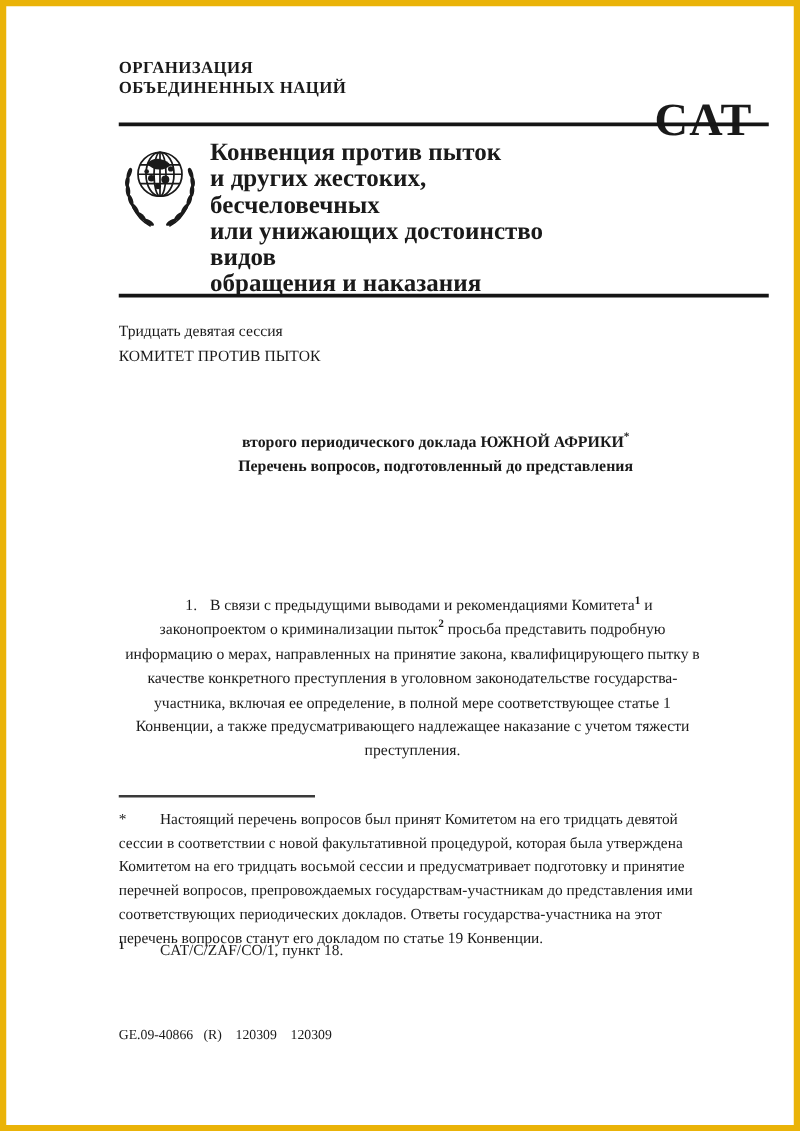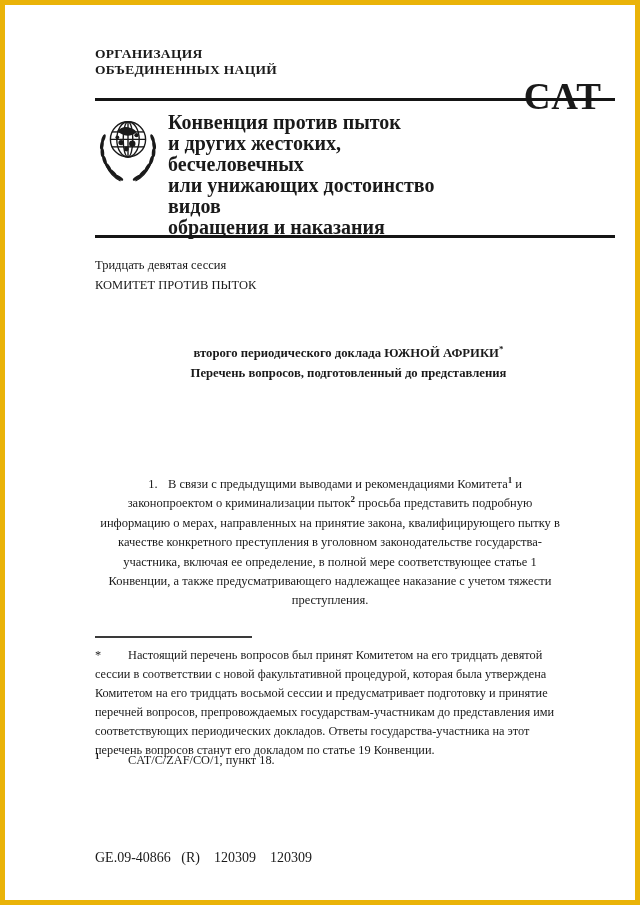--- a/index.html
+++ b/index.html
@@ -64,21 +64,21 @@
   .fn-rule { position:absolute; left:90px; top:631px; width:157px; height:2px; background:#3a3a3a; }
   .fn-star {
     position:absolute; left:90px; top:641px; width:472px;
     font-size:12.3px; line-height:18.9px;
   }
   .fn-marker { display:inline-block; width:33px; }
   .fn-line1 { position:absolute; left:90px; top:748px; width:472px; font-size:12.3px; }
   .fn-line2 { position:absolute; left:90px; top:778px; width:472px; font-size:12.3px; }
 
   
-  .footer { position:absolute; left:90px; top:845px; font-size:14px; }
+  .footer { position:absolute; left:90px; top:817px; font-size:11px; }
 </style>
 </head>
 <body>
 
 <div class="page">
 
   <div class="org-name prelines">ОРГАНИЗАЦИЯ
 ОБЪЕДИНЕННЫХ НАЦИЙ</div>
   <div class="symbol-big">CAT</div>
   <div class="rule-top"></div>

